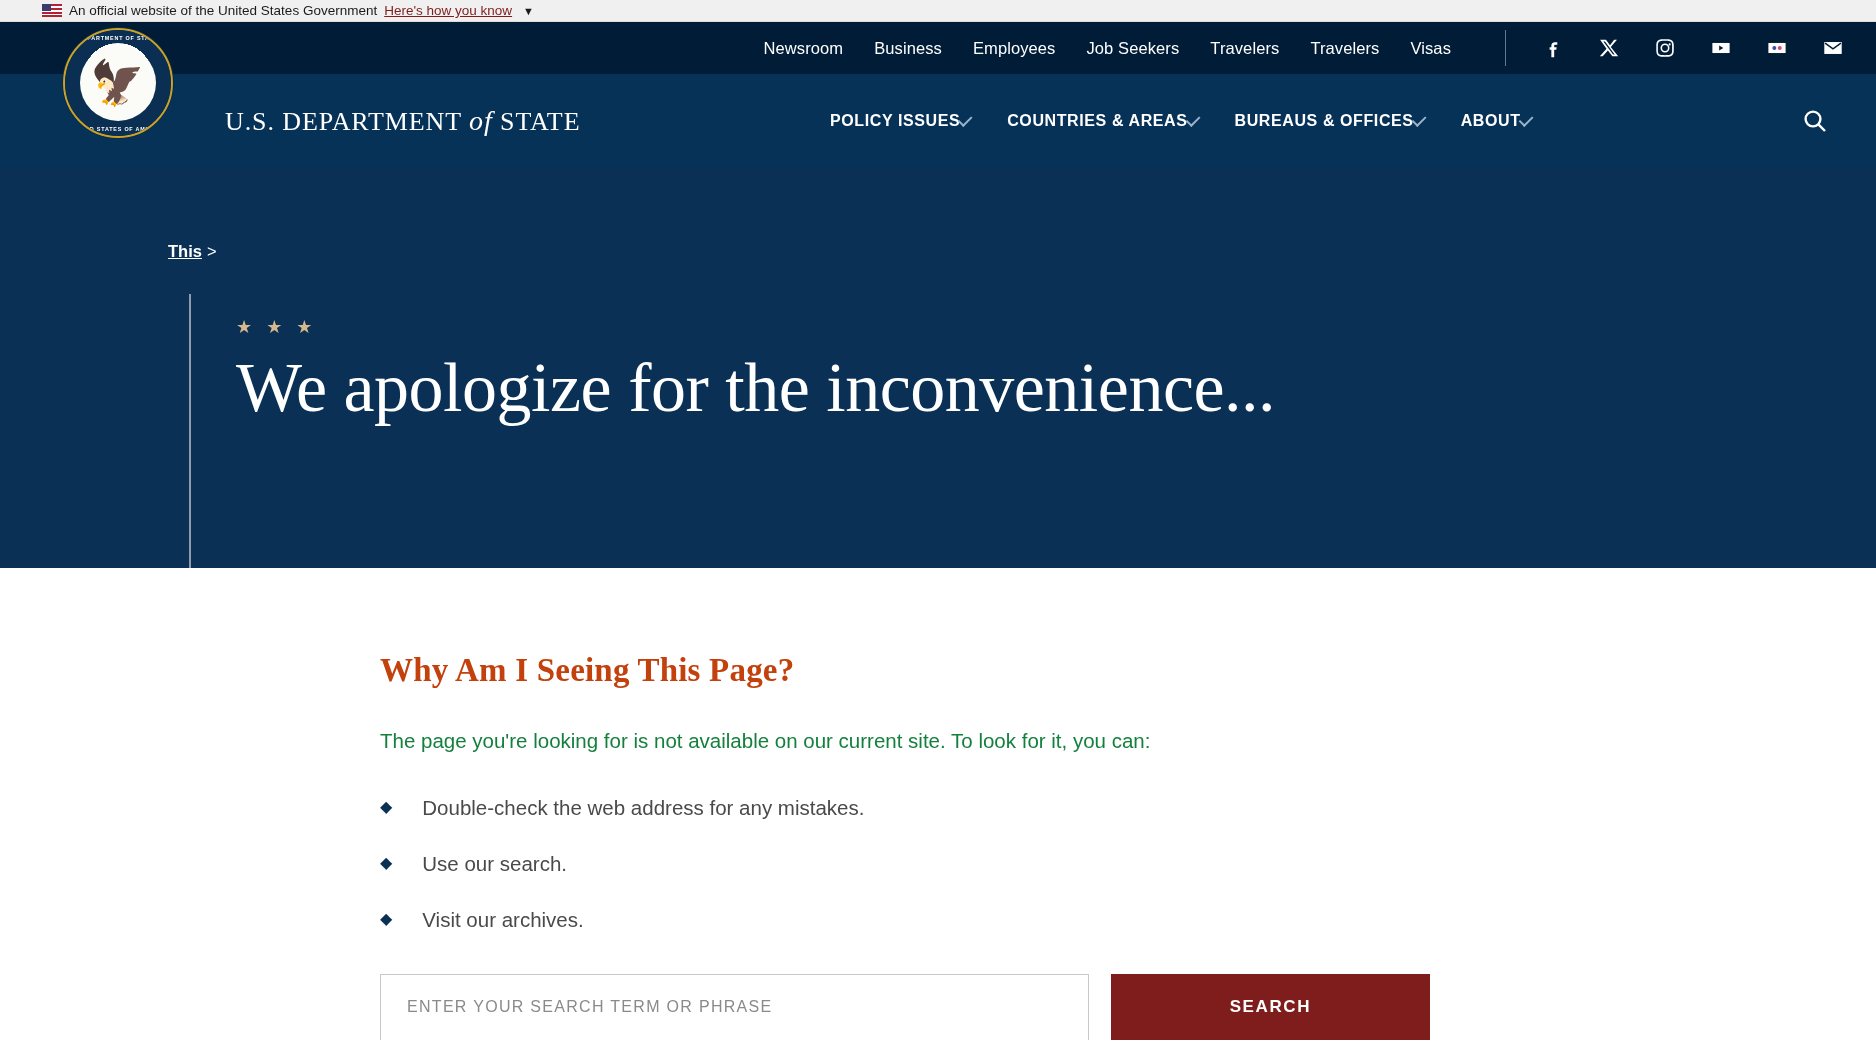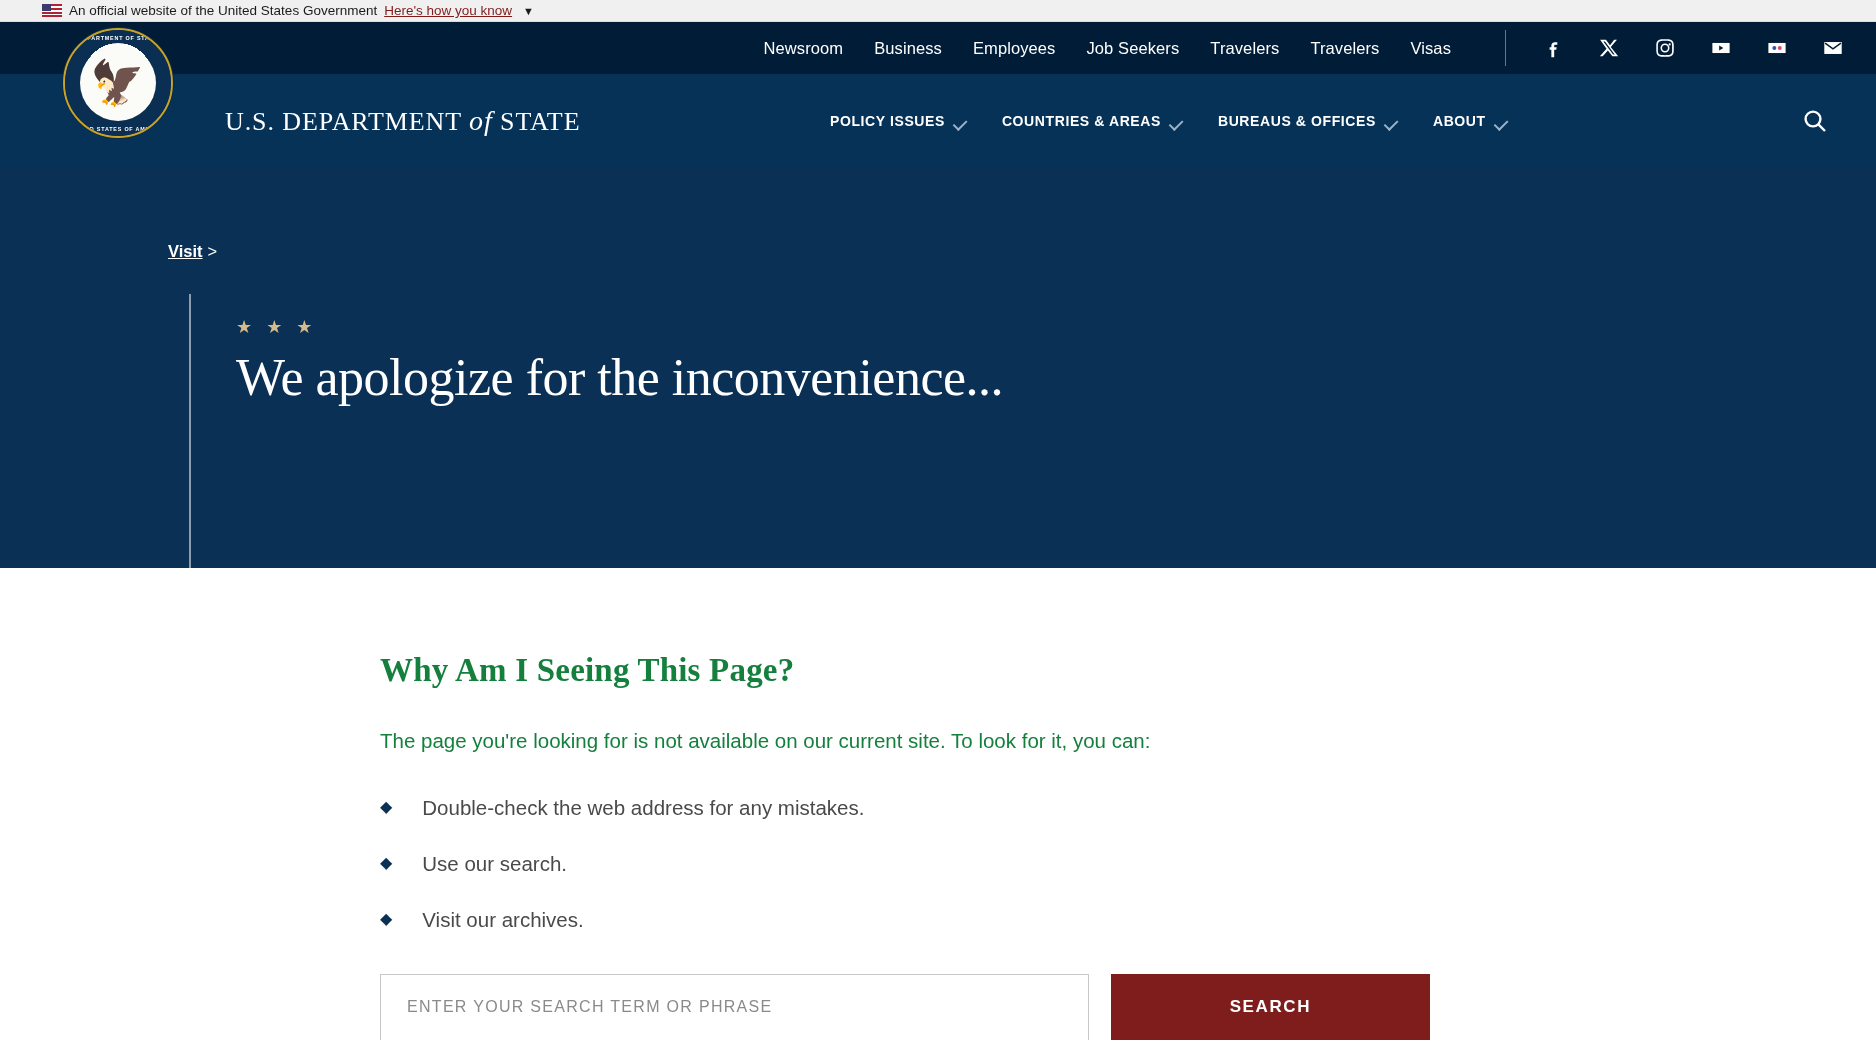--- a/index.html
+++ b/index.html
@@ -89,22 +89,22 @@
     font-size: 26px;
     letter-spacing: 0.9px;
   }
   .wordmark .of { font-style: italic; font-size: 28px; }
 
   .main-nav {
     position: absolute; left: 830px; top: 50%; transform: translateY(-50%);
     display: flex; align-items: center; gap: 34px;
   }
   .main-nav .item {
-    display: flex; align-items: flex-end; gap: 10px;
-    color: #ffffff; font-size: 14px; font-weight: bold;
+    display: flex; align-items: center; 
+    color: #ffffff; font-size: 16px; font-weight: bold;
     letter-spacing: 0.6px; cursor: pointer; white-space: nowrap;
   }
   .chev {
     width: 13px; height: 8px; display: inline-block;
     border-left: 2px solid #9bb4cb; border-bottom: 2px solid #9bb4cb;
     transform: rotate(-45deg) translateY(-2px);
   }
   .nav-search {
     position: absolute; right: 48px; top: 50%; transform: translateY(-50%);
     cursor: pointer;
@@ -129,33 +129,33 @@
   .hero-block {
     position: absolute; left: 189px; top: 127px; bottom: 0;
     border-left: 2px solid #8d9bab;
     padding-left: 45px;
   }
   .stars { display: flex; gap: 14px; margin-top: 24px; }
   .stars span { color: #d6b98c; font-size: 18px; line-height: 1; }
   .hero-title {
     color: #ffffff;
     font-family: "Liberation Serif", serif;
-    font-size: 52px;
+    font-size: 70px;
     line-height: 1.08;
     margin-top: 14px;
     font-weight: normal;
     letter-spacing: -0.5px;
   }
 
   
   .content { position: relative; background: #ffffff; padding-top: 84px; }
   .content-inner { margin-left: 380px; max-width: 1050px; }
   .section-title {
     font-family: "Liberation Serif", serif;
-    font-size: 33px; color: #15803d; font-weight: bold;
+    font-size: 33px; color: #c2410c; font-weight: bold;
     letter-spacing: 0.2px;
   }
   .lede { margin-top: 37px; font-size: 20.5px; color: #15803d; line-height: 1.45; }
   .reason-list { list-style: none; margin-top: 40px; }
   .reason-list li {
     display: flex; align-items: flex-start; gap: 30px;
     margin-bottom: 32px; font-size: 20.5px; color: #4a4a4a;
   }
   .diamond { color: #0a3055; font-size: 16px; line-height: 1.4; flex: none; }
 
@@ -266,21 +266,21 @@
   <div class="nav-search">
     <svg width="26" height="26" viewBox="0 0 26 26">
       <circle cx="11" cy="11" r="7.4"></circle>
         <line x1="16.6" y1="16.6" x2="23" y2="23"></line>
     </svg>
   </div>
 </div>
 
 <div class="hero">
   <div class="breadcrumb">
-    <a>Visit</a><span class="sep">&gt;</span>
+    <a>This</a><span class="sep">&gt;</span>
   </div>
   <div class="hero-block">
     <div class="stars">
       <span>★</span>
       <span>★</span>
       <span>★</span>
     </div>
     <h1 class="hero-title">We apologize for the inconvenience...</h1>
   </div>
 </div>

